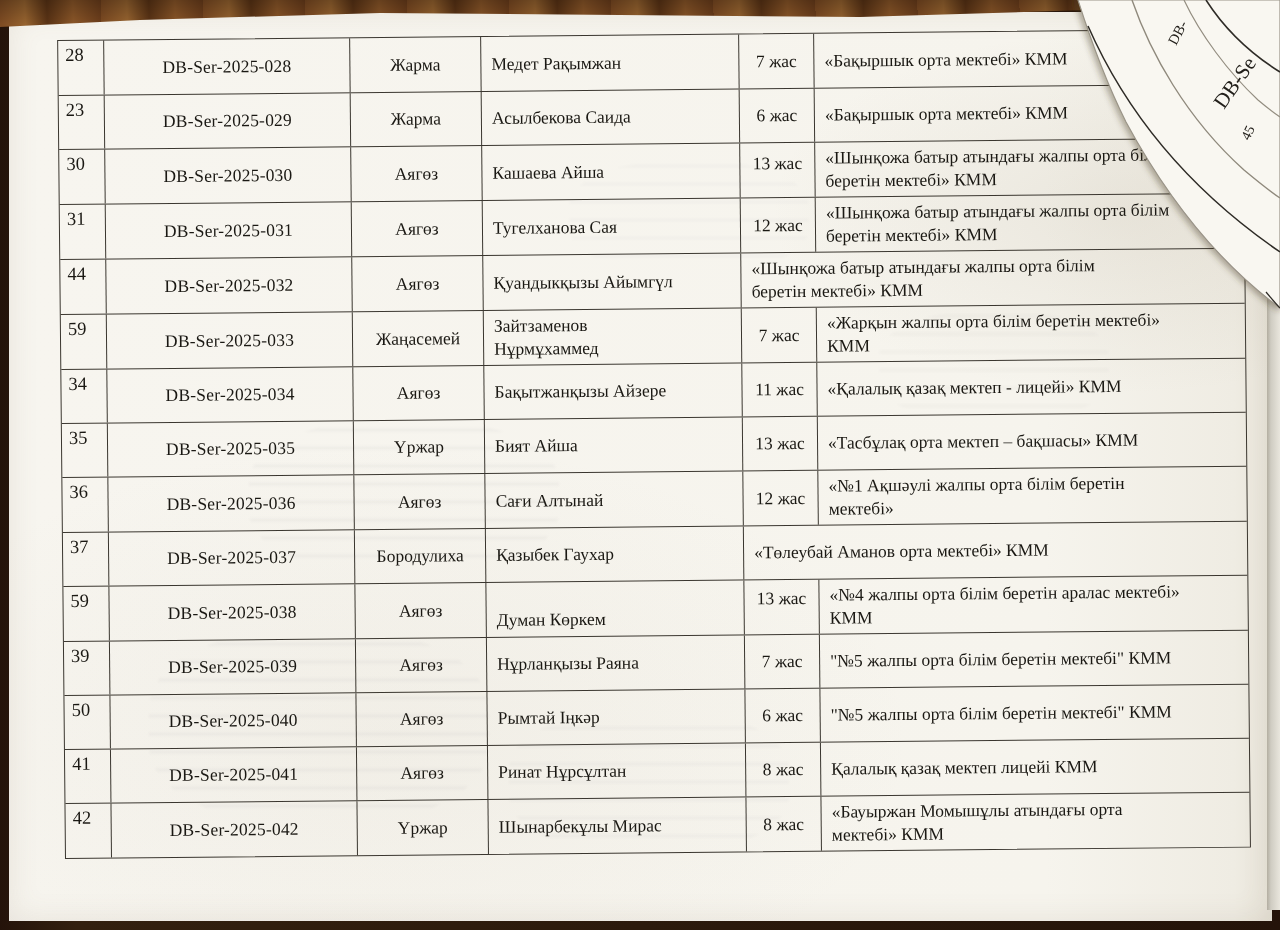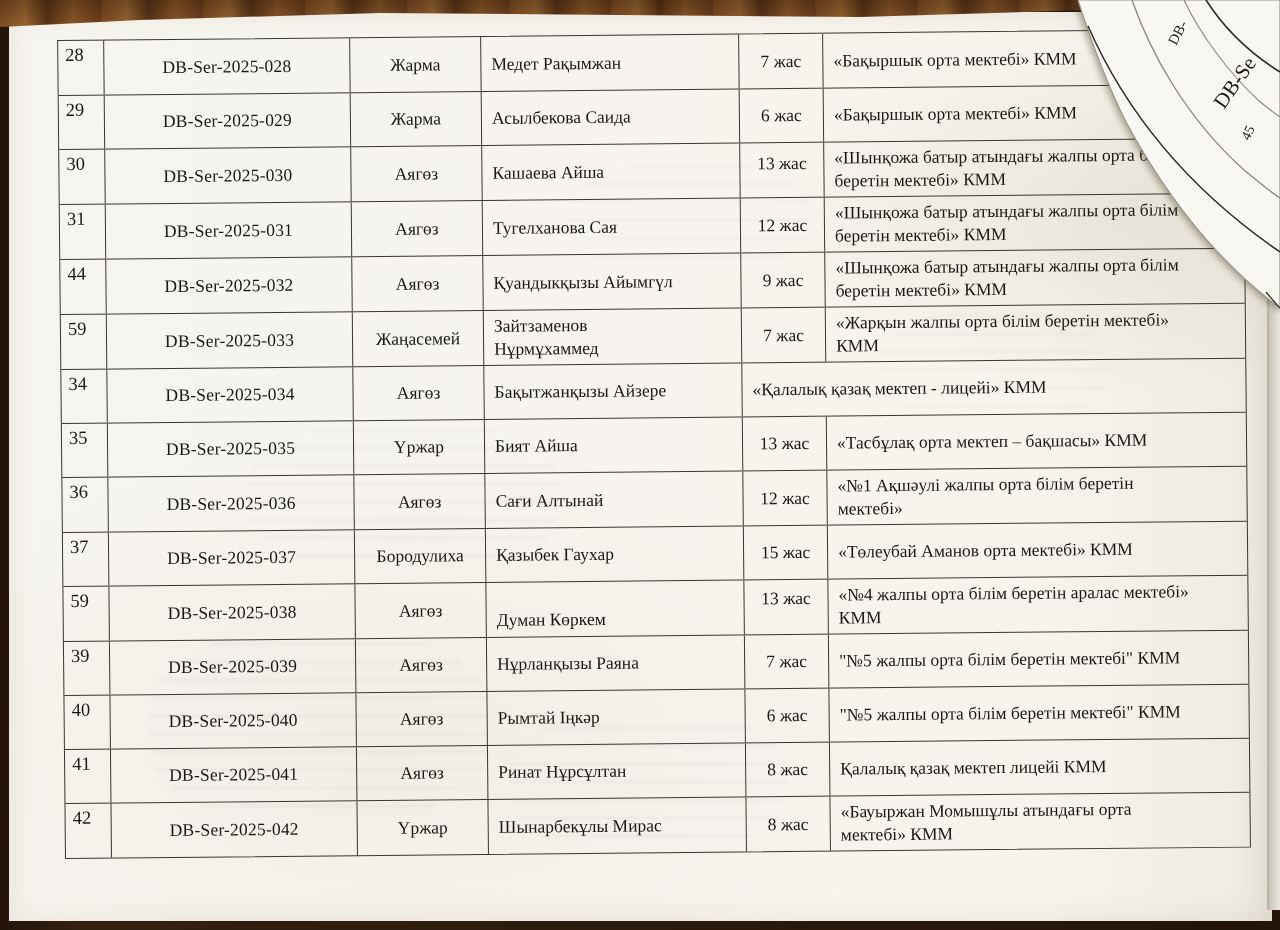--- a/index.html
+++ b/index.html
@@ -71,21 +71,21 @@
     border-left: 1.4px solid #3a362f;
     color: #1a1813;
     font-size: 17.5px;
     line-height: 23px;
   }
   .cell:first-child { border-left: none; }
   .c-num    { width: 45px;  align-items: flex-start; padding: 3px 0 0 7px; font-size: 18.5px; }
   .c-id     { width: 246px; justify-content: center; letter-spacing: .2px; }
   .c-region { width: 131px; justify-content: center; }
   .c-name   { width: 258px; padding-left: 10px; white-space: pre-line; }
-  .c-age    { width: 84px;  justify-content: center; }
+  .c-age    { width: 75px;  justify-content: center; }
   .c-school { width: 409px; padding: 4px 46px 4px 10px; }
   
   .row:nth-child(11) .c-name { align-items: flex-end; padding-bottom: 5px; }
   .row:nth-child(11) .c-age  { align-items: flex-start; padding-top: 7px; }
   .row:nth-child(3)  .c-age  { align-items: flex-start; padding-top: 9px; }
 
   
   .page-edge-right {
     position: absolute; right: 0; top: 55px; width: 13px; height: 855px;
     background: linear-gradient(90deg, rgba(90,85,70,.35) 0, #cfccc2 30%, #e9e6dd 100%);
@@ -116,21 +116,21 @@
     <div class="doc-table">
         <div class="row">
     <div class="cell c-num">28</div>
     <div class="cell c-id">DB-Ser-2025-028</div>
     <div class="cell c-region">Жарма</div>
     <div class="cell c-name">Медет Рақымжан</div>
     <div class="cell c-age">7 жас</div>
     <div class="cell c-school">«Бақыршык орта мектебі» КММ</div>
   </div>
         <div class="row">
-    <div class="cell c-num">29</div>
+    <div class="cell c-num">23</div>
     <div class="cell c-id">DB-Ser-2025-029</div>
     <div class="cell c-region">Жарма</div>
     <div class="cell c-name">Асылбекова Саида</div>
     <div class="cell c-age">6 жас</div>
     <div class="cell c-school">«Бақыршык орта мектебі» КММ</div>
   </div>
         <div class="row">
     <div class="cell c-num">30</div>
     <div class="cell c-id">DB-Ser-2025-030</div>
     <div class="cell c-region">Аягөз</div>
@@ -144,37 +144,37 @@
     <div class="cell c-region">Аягөз</div>
     <div class="cell c-name">Тугелханова Сая</div>
     <div class="cell c-age">12 жас</div>
     <div class="cell c-school">«Шынқожа батыр атындағы жалпы орта білім беретін мектебі» КММ</div>
   </div>
         <div class="row">
     <div class="cell c-num">44</div>
     <div class="cell c-id">DB-Ser-2025-032</div>
     <div class="cell c-region">Аягөз</div>
     <div class="cell c-name">Қуандыкқызы Айымгүл</div>
-    <div class="cell c-age">9 жас</div>
     <div class="cell c-school">«Шынқожа батыр атындағы жалпы орта білім беретін мектебі» КММ</div>
   </div>
         <div class="row">
     <div class="cell c-num">59</div>
     <div class="cell c-id">DB-Ser-2025-033</div>
     <div class="cell c-region">Жаңасемей</div>
     <div class="cell c-name">Зайтзаменов
 Нұрмұхаммед</div>
     <div class="cell c-age">7 жас</div>
     <div class="cell c-school">«Жарқын жалпы орта білім беретін мектебі» КММ</div>
   </div>
         <div class="row">
     <div class="cell c-num">34</div>
     <div class="cell c-id">DB-Ser-2025-034</div>
     <div class="cell c-region">Аягөз</div>
     <div class="cell c-name">Бақытжанқызы Айзере</div>
+    <div class="cell c-age">11 жас</div>
     <div class="cell c-school">«Қалалық қазақ мектеп - лицейі» КММ</div>
   </div>
         <div class="row">
     <div class="cell c-num">35</div>
     <div class="cell c-id">DB-Ser-2025-035</div>
     <div class="cell c-region">Үржар</div>
     <div class="cell c-name">Бият Айша</div>
     <div class="cell c-age">13 жас</div>
     <div class="cell c-school">«Тасбұлақ орта мектеп – бақшасы» КММ</div>
   </div>
@@ -184,41 +184,40 @@
     <div class="cell c-region">Аягөз</div>
     <div class="cell c-name">Сағи Алтынай</div>
     <div class="cell c-age">12 жас</div>
     <div class="cell c-school">«№1 Ақшәулі жалпы орта білім беретін мектебі»</div>
   </div>
         <div class="row">
     <div class="cell c-num">37</div>
     <div class="cell c-id">DB-Ser-2025-037</div>
     <div class="cell c-region">Бородулиха</div>
     <div class="cell c-name">Қазыбек Гаухар</div>
-    <div class="cell c-age">15 жас</div>
     <div class="cell c-school">«Төлеубай Аманов орта мектебі» КММ</div>
   </div>
         <div class="row">
     <div class="cell c-num">59</div>
     <div class="cell c-id">DB-Ser-2025-038</div>
     <div class="cell c-region">Аягөз</div>
     <div class="cell c-name">Думан Көркем</div>
     <div class="cell c-age">13 жас</div>
     <div class="cell c-school">«№4 жалпы орта білім беретін аралас мектебі» КММ</div>
   </div>
         <div class="row">
     <div class="cell c-num">39</div>
     <div class="cell c-id">DB-Ser-2025-039</div>
     <div class="cell c-region">Аягөз</div>
     <div class="cell c-name">Нұрланқызы Раяна</div>
     <div class="cell c-age">7 жас</div>
     <div class="cell c-school">"№5 жалпы орта білім беретін мектебі" КММ</div>
   </div>
         <div class="row">
-    <div class="cell c-num">40</div>
+    <div class="cell c-num">50</div>
     <div class="cell c-id">DB-Ser-2025-040</div>
     <div class="cell c-region">Аягөз</div>
     <div class="cell c-name">Рымтай Іңкәр</div>
     <div class="cell c-age">6 жас</div>
     <div class="cell c-school">"№5 жалпы орта білім беретін мектебі" КММ</div>
   </div>
         <div class="row">
     <div class="cell c-num">41</div>
     <div class="cell c-id">DB-Ser-2025-041</div>
     <div class="cell c-region">Аягөз</div>

